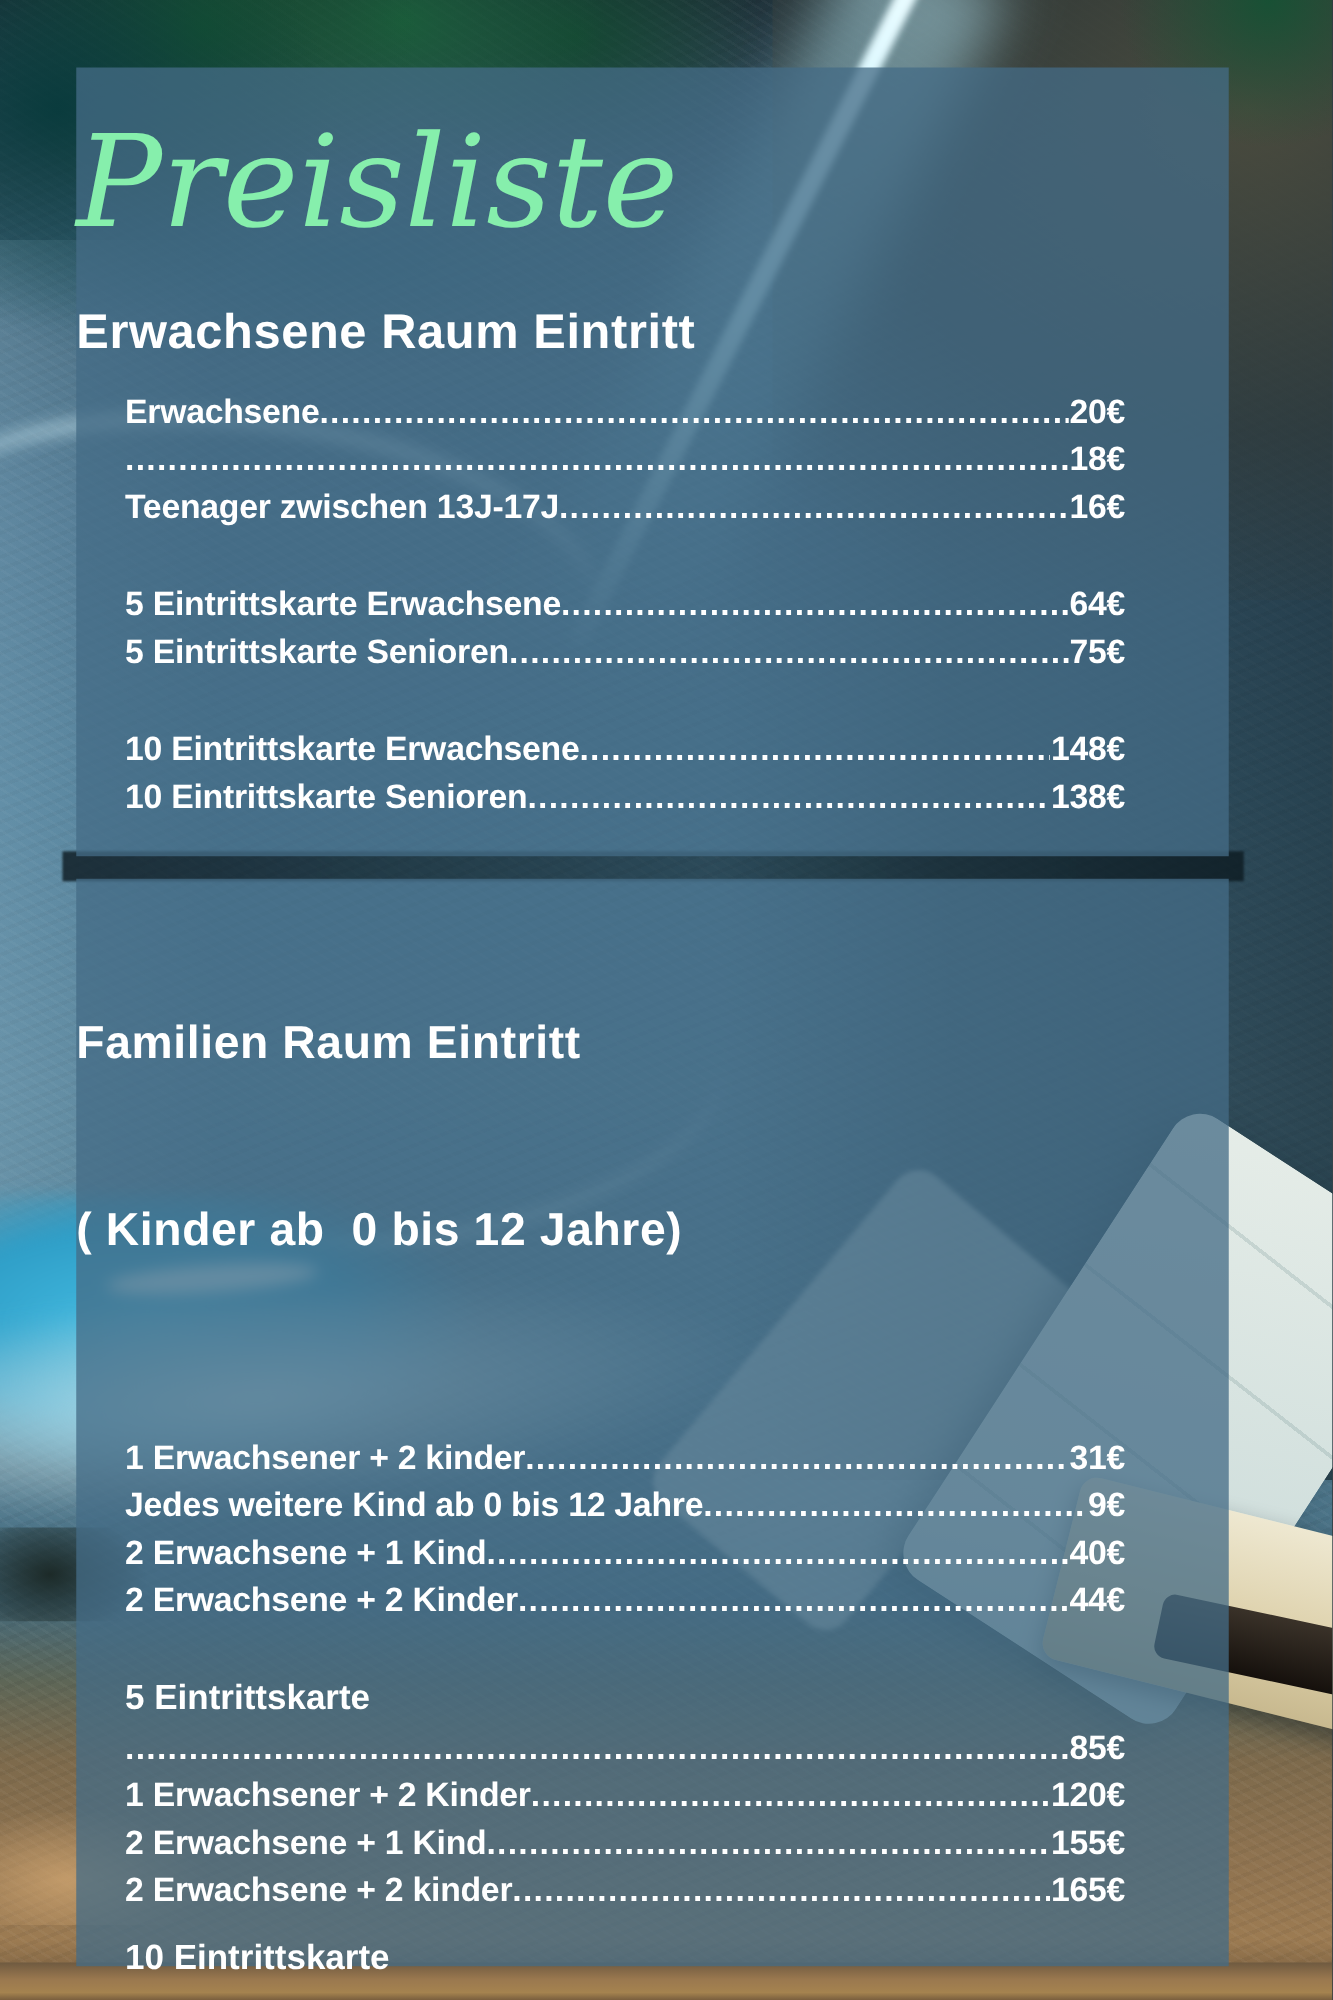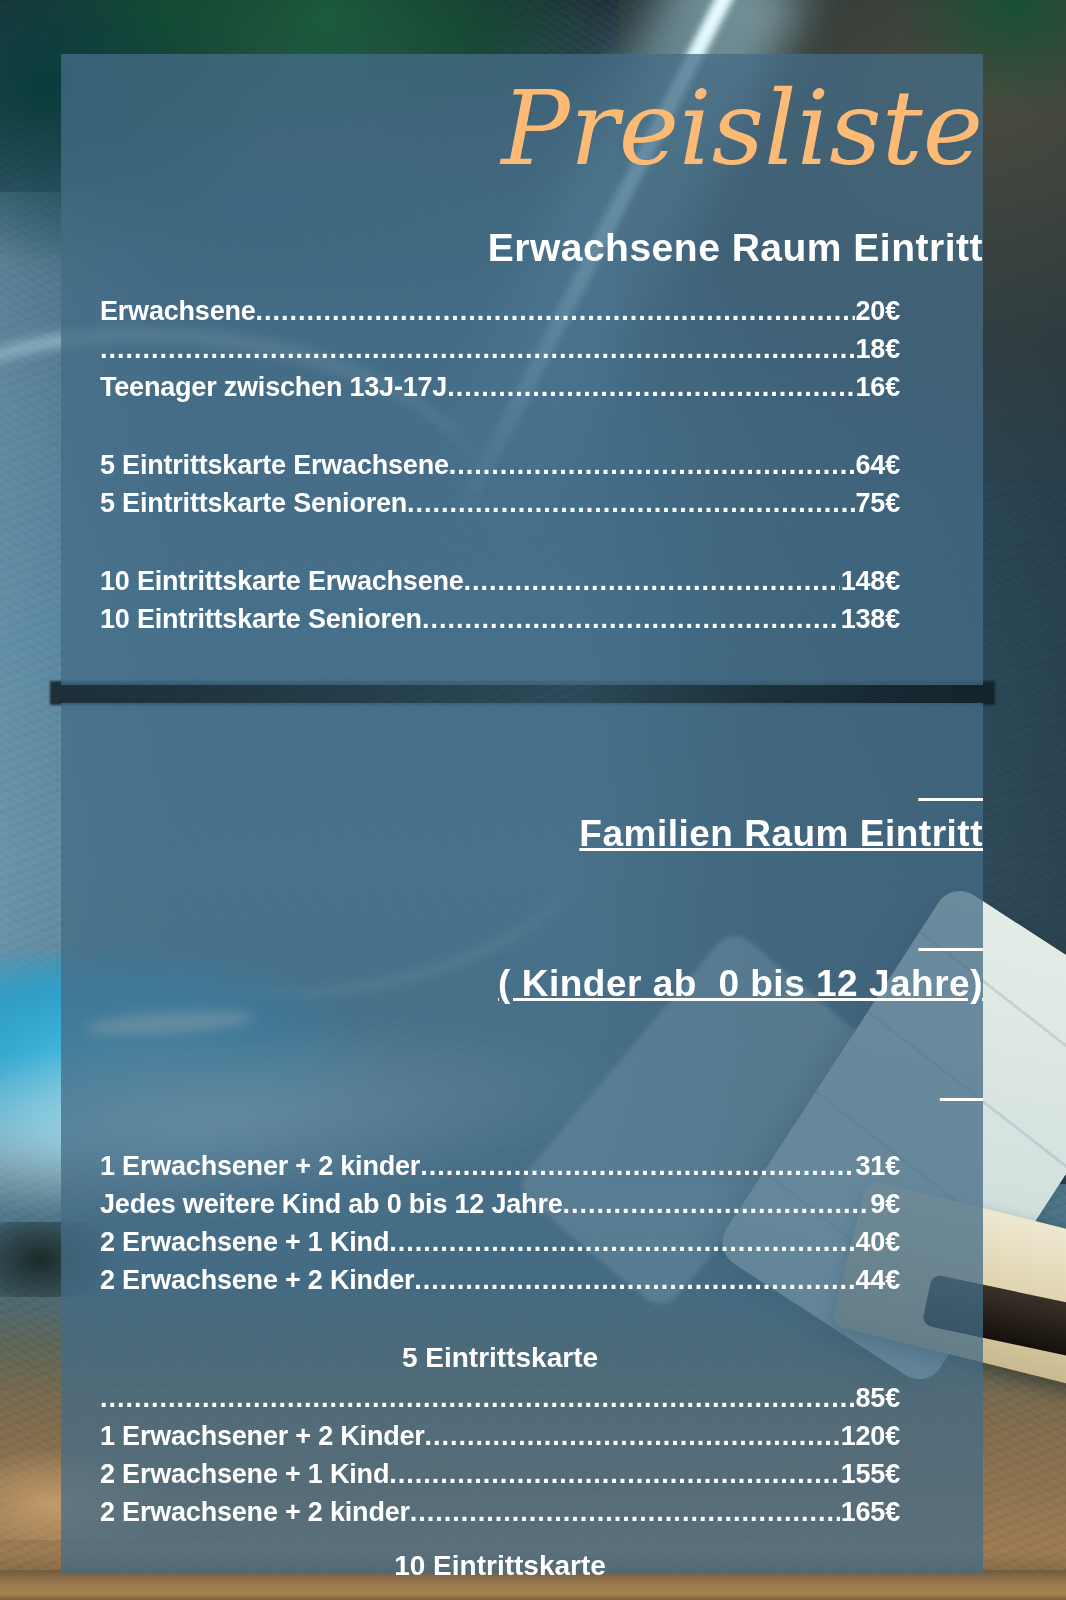--- a/index.html
+++ b/index.html
@@ -104,45 +104,44 @@
   .sand-light { position:absolute; left:0; bottom:60px; width:180px; height:90px;
     background:radial-gradient(70% 70% at 30% 60%, rgba(206,164,112,0.8), transparent 90%);
   }
   
   .panel { position:absolute; left:61px; width:922px;
     background:rgba(68,108,134,0.76); box-sizing:border-box;
   }
   .panel1 { top:54px; height:631px; }
   .panel2 { top:703px; height:870px; }
   
-  .title { margin:16px 0 0; text-align:right;
-    font:italic 400 102px/1.15 "DejaVu Serif", serif; color:#fdba74;
-  }
-  .section-heading { margin:40px 0 0; text-align:right;
+  .title { margin:34px 0 0; text-align:left;
+    font:italic 400 102px/1.15 "DejaVu Serif", serif; color:#86efac;
+  }
+  .section-heading { margin:40px 0 0; text-align:left;
     font:700 39px/1.1 "Liberation Sans", sans-serif; letter-spacing:0.5px;
   }
-  .family-heading { margin:6px 0 0; text-align:right;
+  .family-heading { margin:6px 0 0; text-align:left;
     font:700 37px/50px "Liberation Sans", sans-serif; letter-spacing:0.5px;
     white-space:pre-wrap;
-    text-decoration:underline;
   }
   .family-heading div { white-space:pre-wrap; }
   .rows-wrap { margin:22px 83px 0 39px; }
   .rows-wrap2 { margin:38px 83px 0 39px; }
   .group + .group { margin-top:40px; }
   .row { display:flex; align-items:flex-end;
     font:700 27px/38px "Liberation Sans", sans-serif; letter-spacing:-0.2px;
   }
   .row .label { white-space:nowrap; }
   .row .dots { flex:1; overflow:hidden; white-space:nowrap; min-width:10px; }
   .row .dots::after { letter-spacing:1px;
     content:"...................................................................................................................................................................";
   }
   .row .price { white-space:nowrap; padding-left:1px; }
-  .subheading { margin:44px 0 6px; text-align:center;
+  .subheading { margin:44px 0 6px; 
     font:700 28px/30px "Liberation Sans", sans-serif;
   }
   .subheading.second { margin-top:20px; }
 </style>
 </head>
 <body>
 
 <div class="poster">
 
   <div class="bg"></div>

